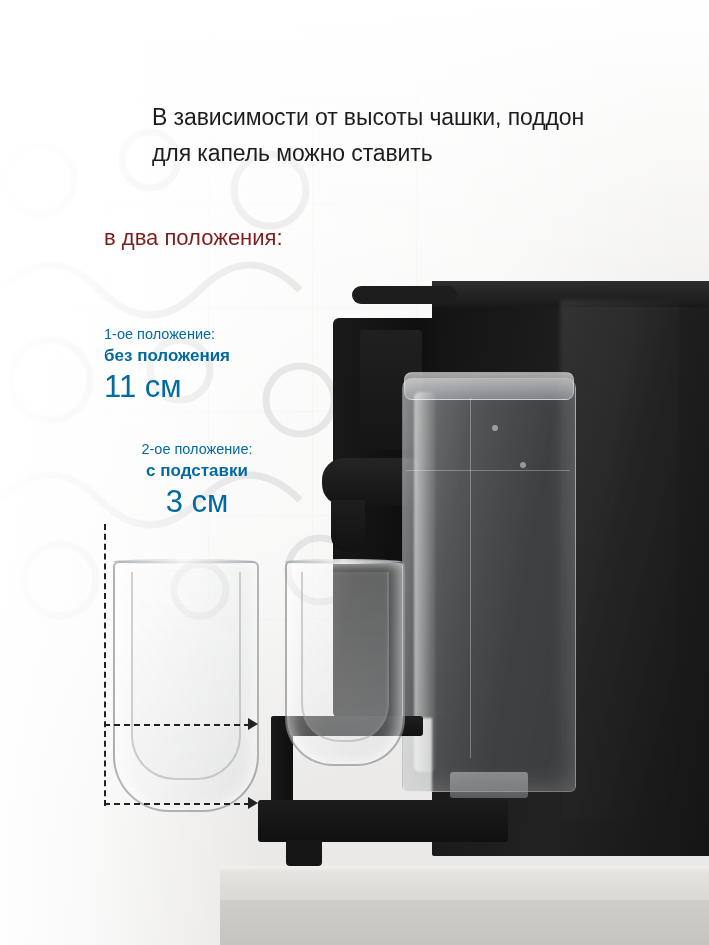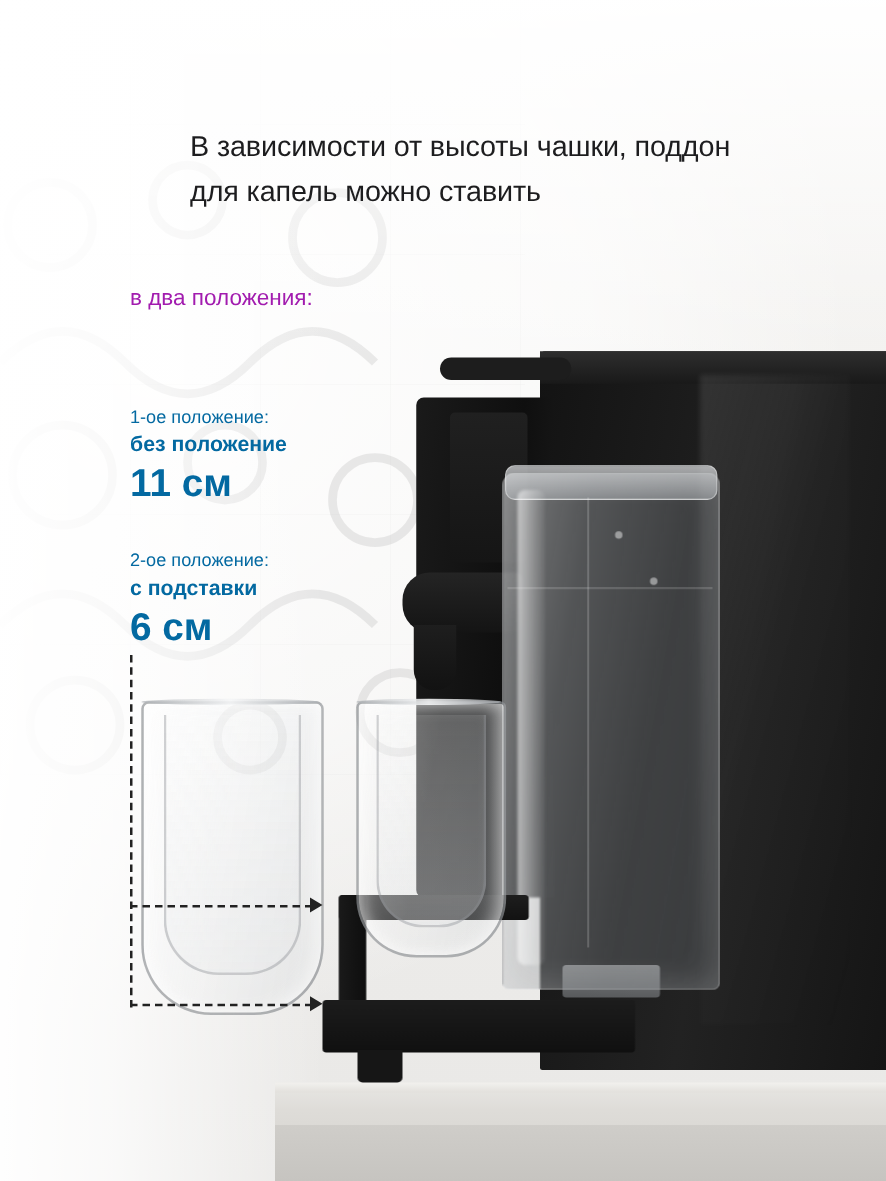--- a/index.html
+++ b/index.html
@@ -336,47 +336,47 @@
     font-weight: 400;
     color: #1d1d1f;
     letter-spacing: -0.1px;
     margin-left: 40px;
   }
   .subline {
     position: absolute;
     left: 104px;
     top: 226px;
     width: 420px;
-    font-size: 18px;
+    font-size: 22px;
     line-height: 24px;
-    color: #a21caf;
+    color: #7f1d1d;
   }
   .callout {
     position: absolute;
     color: #0369a1;
   }
   .callout .small {
     font-size: 14.5px;
     line-height: 19px;
     white-space: nowrap;
   }
   .callout .medium {
     font-size: 17px;
     line-height: 23px;
     font-weight: 700;
     white-space: nowrap;
   }
   .callout .big {
     font-size: 31px;
     line-height: 40px;
-    font-weight: 700;
+    font-weight: 400;
     white-space: nowrap;
   }
   .callout-1 { left: 104px; top: 325px; }
-  .callout-2 { left: 104px; top: 440px; text-align: left; width: 186px; }
+  .callout-2 { left: 104px; top: 440px; text-align: center; width: 186px; }
 </style>
 </head>
 <body>
 
 <div class="canvas">
 
   <div class="bg-wash"></div>
   <div class="bg-tiles"></div>
 
   <svg class="bg-swirls" viewBox="0 0 430 520">
@@ -437,23 +437,23 @@
   <div class="dash-h dash-h-top"></div>
   <div class="dash-h dash-h-bottom"></div>
   <div class="arrow arrow-top"></div>
   <div class="arrow arrow-bottom"></div>
 
   <div class="headline">В зависимости от высоты чашки, поддон для капель можно ставить</div>
   <div class="subline">в два положения:</div>
 
   <div class="callout callout-1">
     <div class="small">1-ое положение:</div>
-    <div class="medium">без положение</div>
+    <div class="medium">без положения</div>
     <div class="big">11 см</div>
   </div>
 
   <div class="callout callout-2">
     <div class="small">2-ое положение:</div>
     <div class="medium">с подставки</div>
-    <div class="big">6 см</div>
+    <div class="big">3 см</div>
   </div>
 
 </div>
 
 </body></html>

